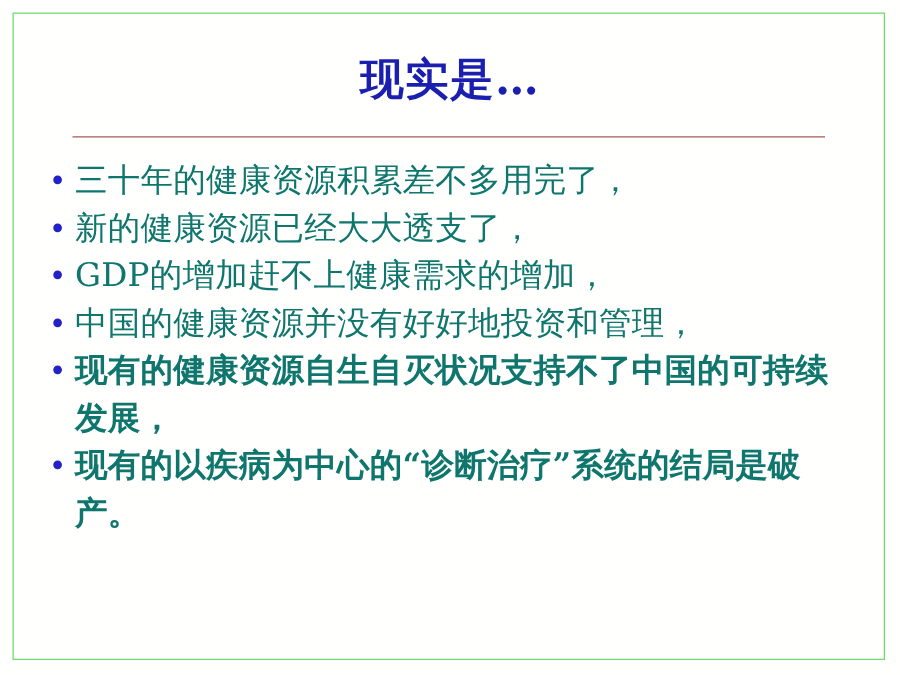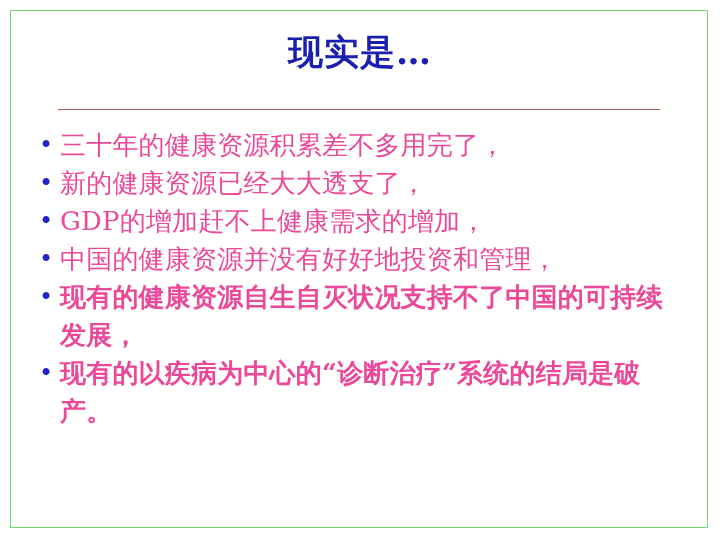--- a/index.html
+++ b/index.html
@@ -30,21 +30,21 @@
     width: 698px;
     height: 518px;
     border: 1.4px solid #6ed96e;
     box-sizing: border-box;
     pointer-events: none;
   }
 
   #title-block {
     position: absolute;
     left: 0;
-    top: 30px;
+    top: 42px;
     width: 720px;
     text-align: center;
   }
 
   #slide-title {
     display: inline-block;
     font-family: "DejaVu Serif", serif;
     font-weight: bold;
     font-size: 35px;
     line-height: 44px;
@@ -82,21 +82,21 @@
     font-family: "DejaVu Serif", serif;
     font-size: 24px;
     line-height: 38px;
     text-align: left;
     padding-left: 3px;
     box-sizing: border-box;
   }
 
   .bullet-text {
     flex: 1 1 auto;
-    color: #ec4899;
+    color: #0f766e;
     font-family: "DejaVu Serif", serif;
     font-size: 26px;
     line-height: 38px;
     letter-spacing: 0.2px;
     white-space: pre-wrap;
     word-break: break-word;
   }
 
   .bullet-row.wrap .bullet-text {
     max-width: 624px;

